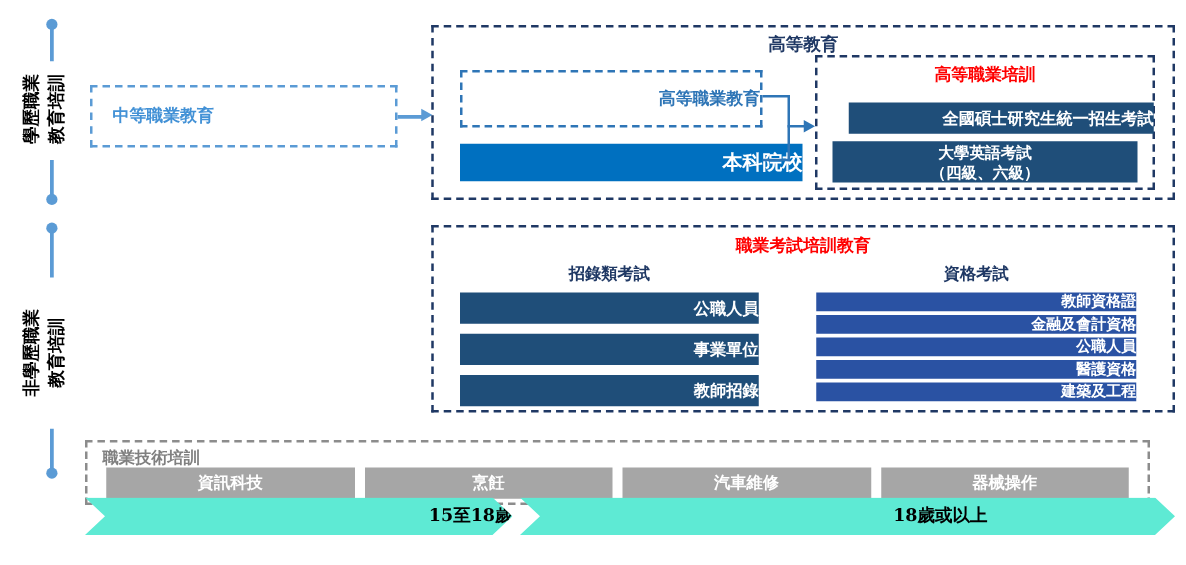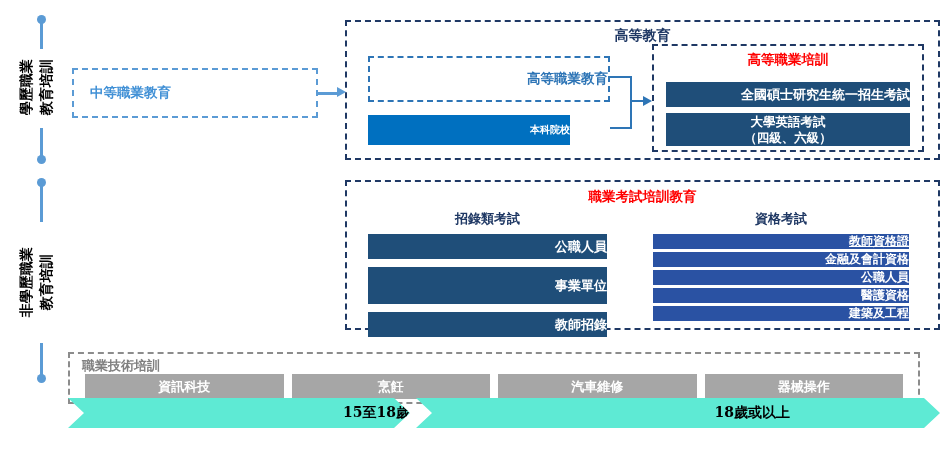--- a/index.html
+++ b/index.html
@@ -75,51 +75,51 @@
   <div class="abs aline" style="left:318px; top:92px; width:21px; height:2.5px;"></div>
   <div class="abs tri-ltblue" style="left:337px; top:87px;"></div>
 
   <div class="abs frame-navy" style="left:345px; top:20px; width:595px; height:140px;">
     <div class="abs title-navy" style="top:5px;">高等教育</div>
 
     <div class="abs frame-mdblue flexc" style="left:21px; top:34px; width:242px; height:46px;">
       <span style="color:#2E75B6; font-weight:bold; font-size:13.5px;">高等職業教育</span>
     </div>
 
-    <div class="abs fill-box fill-bright flexc" style="left:21px; top:93px; width:202px; height:30px; font-size:10px;">本科院校</div>
+    <div class="abs fill-box fill-bright flexc" style="left:21px; top:93px; width:274px; height:30px; font-size:16px;">本科院校</div>
 
     <div class="abs frame-navy" style="left:305px; top:22px; width:272px; height:108px; border-width:2px;">
       <div class="abs title-red" style="top:5px;">高等職業培訓</div>
-      <div class="abs fill-box fill-steel flexc" style="left:12px; top:36px; width:244px; height:25px; font-size:13px;padding-left:36px;">全國碩士研究生統一招生考試</div>
+      <div class="abs fill-box fill-steel flexc" style="left:25px; top:36px; width:244px; height:25px; font-size:13px;padding-left:36px;">全國碩士研究生統一招生考試</div>
       <div class="abs fill-box fill-steel" style="left:12px; top:67px; width:244px; height:33px; font-size:12.5px; line-height:15.5px; padding-top:1px;">
         <div>大學英語考試</div>
         <div>（四級、六級）</div>
       </div>
     </div>
   </div>
 
   <div class="abs cline" style="left:610px; top:76px; width:22px; height:2px;"></div>
   <div class="abs cline" style="left:610px; top:127px; width:22px; height:2px;"></div>
   <div class="abs cline" style="left:630px; top:76px; width:2px; height:53px;"></div>
   <div class="abs cline" style="left:630px; top:100px; width:15px; height:2px;"></div>
   <div class="abs tri-mdblue" style="left:643px; top:96px;"></div>
 
   <div class="abs frame-navy" style="left:345px; top:180px; width:595px; height:150px;">
     <div class="abs title-red" style="top:6px;">職業考試培訓教育</div>
 
     <div class="abs" style="left:21px; top:28px; width:239px;">
       <div class="hdr-navy">招錄類考試</div>
       <div class="fill-box fill-steel flexc" style="margin-top:6px; height:25px; font-size:13px;">公職人員</div>
-      <div class="fill-box fill-steel flexc" style="margin-top:8px; height:37px; font-size:13px;">事業單位</div>
+      <div class="fill-box fill-steel flexc" style="margin-top:8px; height:25px; font-size:13px;">事業單位</div>
       <div class="fill-box fill-steel flexc" style="margin-top:8px; height:25px; font-size:13px;">教師招錄</div>
     </div>
 
     <div class="abs" style="left:306px; top:28px; width:256px;">
       <div class="hdr-navy">資格考試</div>
-      <div class="fill-box fill-royal flexc" style="margin-top:6px; height:15px; font-size:12px;text-decoration:underline;">教師資格證</div>
+      <div class="fill-box fill-royal flexc" style="margin-top:6px; height:15px; font-size:12px;">教師資格證</div>
       <div class="fill-box fill-royal flexc" style="margin-top:3px; height:15px; font-size:12px;">金融及會計資格</div>
       <div class="fill-box fill-royal flexc" style="margin-top:3px; height:15px; font-size:12px;">公職人員</div>
       <div class="fill-box fill-royal flexc" style="margin-top:3px; height:15px; font-size:12px;">醫護資格</div>
       <div class="fill-box fill-royal flexc" style="margin-top:3px; height:15px; font-size:12px;">建築及工程</div>
     </div>
   </div>
 
   <div class="abs frame-gray" style="left:68px; top:352px; width:852px; height:52px;">
     <div class="abs" style="left:12px; top:3px; color:#808080; font-weight:bold; font-size:13px;">職業技術培訓</div>
     <div class="abs skill-row" style="left:15px; top:20px; width:818px;">

